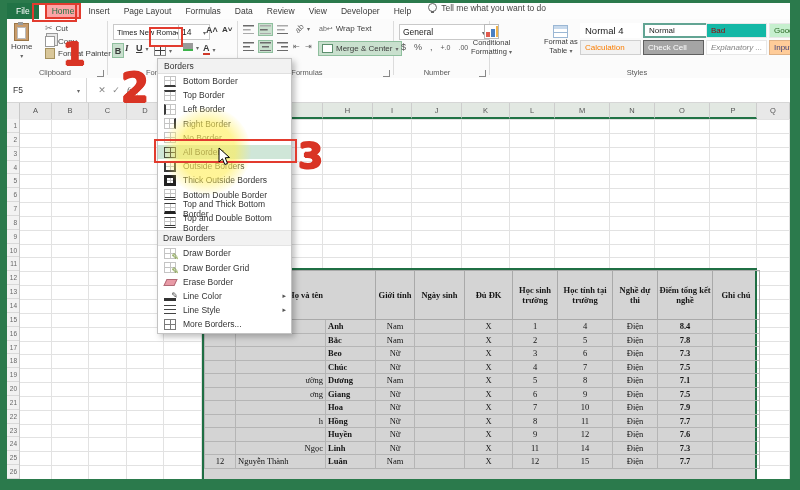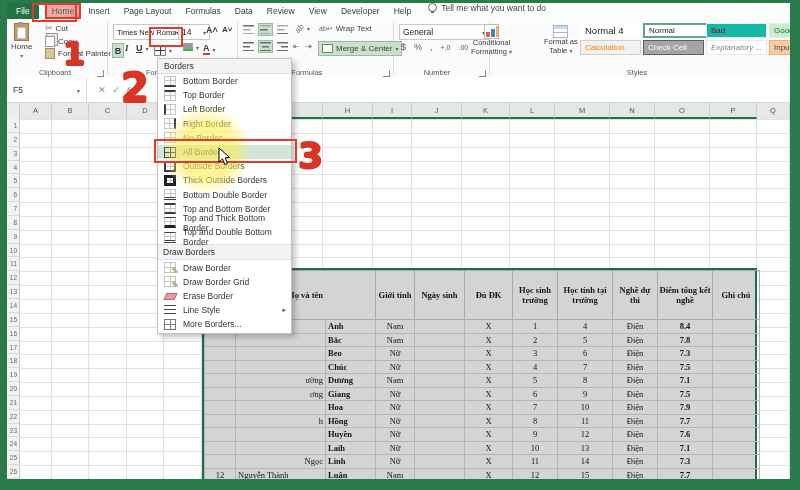--- a/index.html
+++ b/index.html
@@ -512,33 +512,20 @@
                 <td></td>
                 <td class="c">X</td>
                 <td class="c">9</td>
                 <td class="c">12</td>
                 <td class="c">Điện</td>
                 <td class="c b">7.6</td>
                 <td></td>
               </tr>
               <tr>
                 <td class="c"></td>
-                <td class="r"></td>
-                <td class="b">Laih</td>
-                <td class="c">Nữ</td>
-                <td></td>
-                <td class="c">X</td>
-                <td class="c">10</td>
-                <td class="c">13</td>
-                <td class="c">Điện</td>
-                <td class="c b">7.1</td>
-                <td></td>
-              </tr>
-              <tr>
-                <td class="c"></td>
                 <td class="r">Ngọc</td>
                 <td class="b">Linh</td>
                 <td class="c">Nữ</td>
                 <td></td>
                 <td class="c">X</td>
                 <td class="c">11</td>
                 <td class="c">14</td>
                 <td class="c">Điện</td>
                 <td class="c b">7.3</td>
                 <td></td>
@@ -594,43 +581,44 @@
           </div>
           <div class="mitem">
             <span class="mi ic-border-thick-outside"></span>
             <span>Thick Outside Borders</span>
           </div>
           <div class="mitem">
             <span class="mi ic-border-bottom-double"></span>
             <span>Bottom Double Border</span>
           </div>
           <div class="mitem">
-            <span class="mi ic-border-top-bottom"></span>
-            <span>Top and Bottom Border</span>
-          </div>
-          <div class="mitem">
             <span class="mi ic-border-top-thick-bottom"></span>
             <span>Top and Thick Bottom Border</span>
           </div>
           <div class="mitem">
             <span class="mi ic-border-top-double-bottom"></span>
             <span>Top and Double Bottom Border</span>
           </div>
           <div class="mhead">Draw Borders</div>
           <div class="mitem">
             <span class="mi ic-draw-border"></span>
             <span>Draw Border</span>
           </div>
           <div class="mitem">
             <span class="mi ic-draw-border-grid"></span>
             <span>Draw Border Grid</span>
           </div>
           <div class="mitem">
             <span class="mi ic-erase-border"></span>
             <span>Erase Border</span>
+          </div>
+          <div class="mitem">
+            <span class="mi ic-line-color"></span>
+            <span>Line Color</span>
+            <span class="sub">▸</span>
           </div>
           <div class="mitem">
             <span class="mi ic-line-style"></span>
             <span>Line Style</span>
             <span class="sub">▸</span>
           </div>
           <div class="mitem">
             <span class="mi ic-more-borders"></span>
             <span>More Borders...</span>
           </div>

